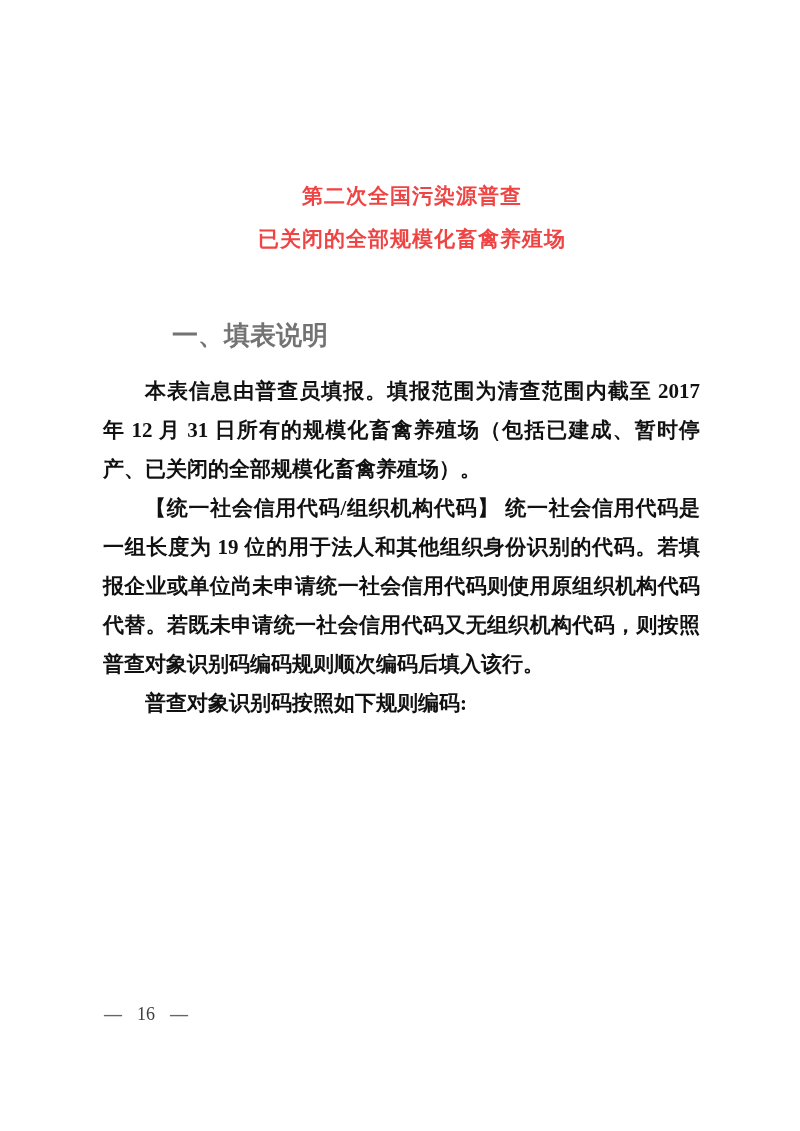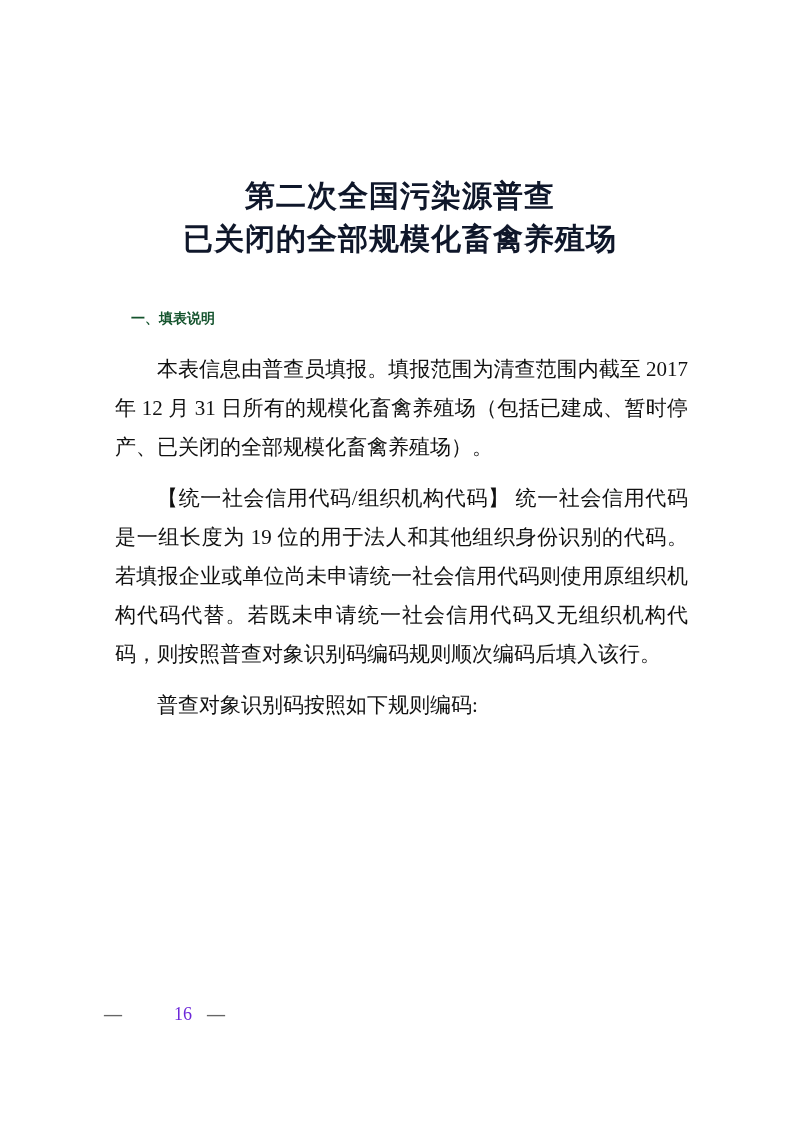--- a/index.html
+++ b/index.html
@@ -11,73 +11,73 @@
     position: relative;
     width: 800px;
     height: 1131px;
     background: #ffffff;
     overflow: hidden;
     color: #111111;
   }
   .doc-title {
     position: absolute;
     top: 174px;
-    left: 100px;
+    left: 112px;
     width: 600px;
     text-align: center;
     font-family: "Liberation Sans", sans-serif;
     font-weight: bold;
-    font-size: 30px;
+    font-size: 21px;
     line-height: 43px;
     letter-spacing: 1px;
-    color: #0f172a;
+    color: #ef4444;
   }
   .doc-body {
     position: absolute;
     top: 299px;
     left: 103px;
     width: 597px;
     font-family: "Liberation Serif", serif;
     font-size: 21px;
     line-height: 39px;
     color: #111111;
   }
   .doc-body .heading {
-    margin: 0;
+    margin: 17px;
     font-family: "Liberation Sans", sans-serif;
     font-weight: bold;
-    font-size: 14px;
+    font-size: 26px;
     line-height: 39px;
     text-indent: 2em;
-    color: #14532d;
+    color: #737373;
   }
   .doc-body .para {
-    margin: 12px;
+    margin: 0;
     text-indent: 2em;
     text-align: justify;
     text-justify: inter-ideograph;
+    font-weight: bold;
   }
   .page-footer {
     position: absolute;
     top: 1002px;
     left: 104px;
     display: flex;
     align-items: center;
     gap: 15px;
     font-family: "Liberation Serif", serif;
     font-size: 18px;
     line-height: 24px;
   }
   .page-footer .dash {
     color: #666666;
     font-weight: bold;
   }
   .page-footer .page-num {
-    color: #6d28d9;
-    margin-left: 37px;
+    color: #404040;
   }
 </style>
 </head>
 <body>
 
 <div class="page">
 
   <header class="doc-title">
     <div>第二次全国污染源普查</div>
     <div>已关闭的全部规模化畜禽养殖场</div>

